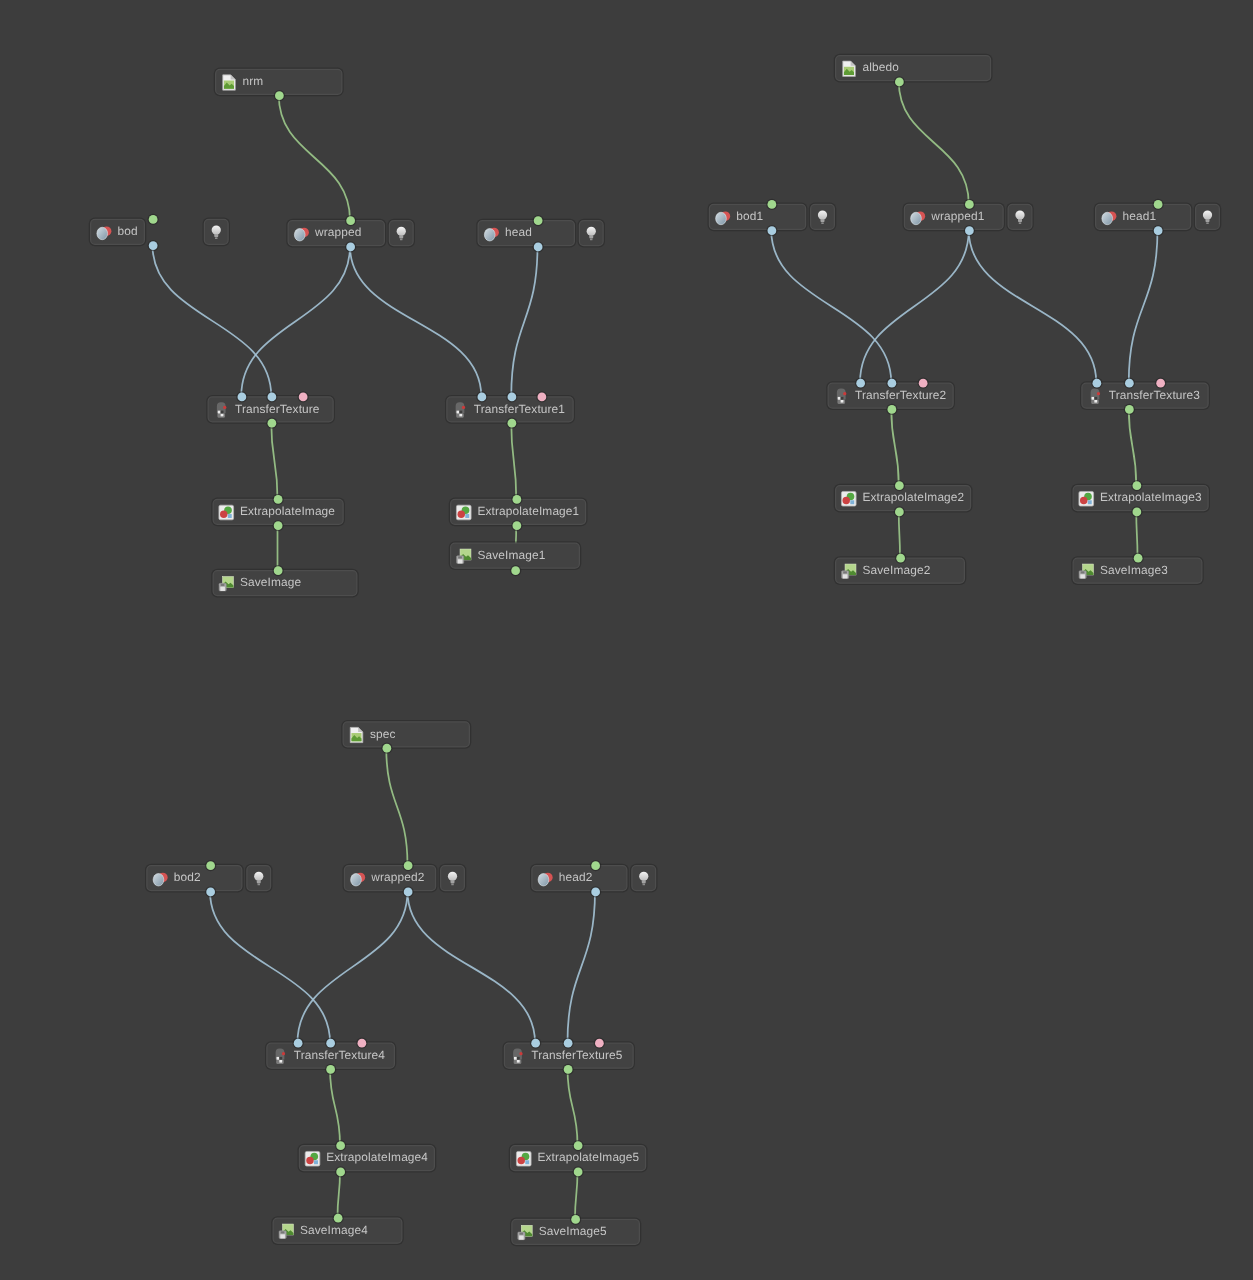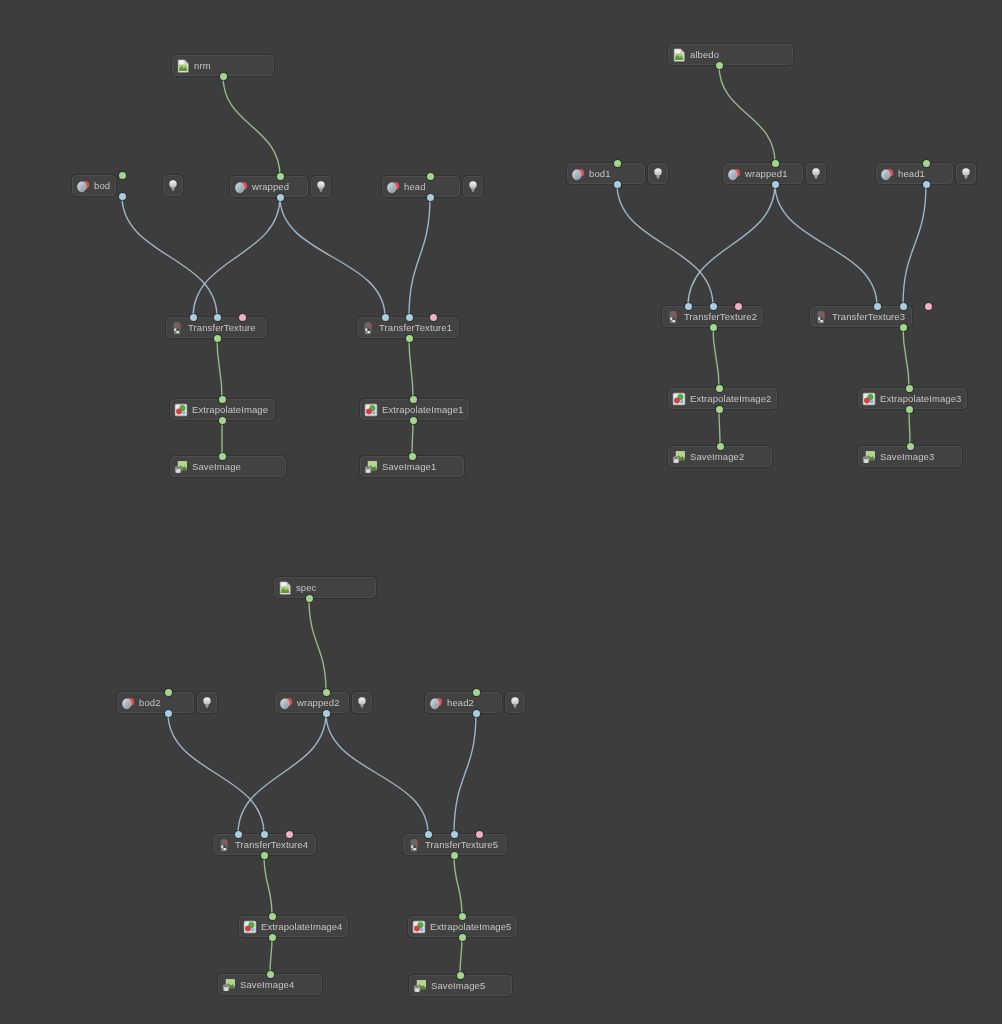--- a/index.html
+++ b/index.html
@@ -238,21 +238,21 @@
             <path d="M4.6 11.4V8.9l2.8-3 2.7 2.6 1.8-1.4 2.7 2.6v1.7z" fill="#4f8a31"></path>
             <rect x="1.4" y="7.6" width="6.6" height="7" rx="0.8" fill="#a9a9a9" stroke="#8a8a8a" stroke-width="0.5"></rect>
             <rect x="2.6" y="10.8" width="4.2" height="3.8" fill="#e2e2e2"></rect>
             <rect x="2.9" y="8.1" width="3.4" height="1.9" fill="#777"></rect>
           </svg>
         </span>
         <span class="node-label">SaveImage</span>
       </div>
     </div>
     <span class="port port-green" style="left: 218.5px; top: 452.5px;"></span>
-    <div class="node-group" style="left: 360px; top: 456px; width: 104px;">
+    <div class="node-group" style="left: 360px; top: 434px; width: 104px;">
       <div class="node-body">
         <span class="icon">
           <svg viewBox="0 0 16 16">
             <rect x="4.6" y="1.4" width="10" height="10" fill="#b4d68c" stroke="#d9e6c8" stroke-width="0.5"></rect>
             <path d="M4.6 11.4V8.9l2.8-3 2.7 2.6 1.8-1.4 2.7 2.6v1.7z" fill="#4f8a31"></path>
             <rect x="1.4" y="7.6" width="6.6" height="7" rx="0.8" fill="#a9a9a9" stroke="#8a8a8a" stroke-width="0.5"></rect>
             <rect x="2.6" y="10.8" width="4.2" height="3.8" fill="#e2e2e2"></rect>
             <rect x="2.9" y="8.1" width="3.4" height="1.9" fill="#777"></rect>
           </svg>
         </span>
@@ -352,21 +352,21 @@
             <circle cx="11.2" cy="5.6" r="1.5" fill="#cc3a3a"></circle>
           </svg>
         </span>
         <span class="node-label">TransferTexture2</span>
       </div>
     </div>
     <span class="port port-blue" style="left: 684.5px; top: 302.5px;"></span>
     <span class="port port-blue" style="left: 709.5px; top: 302.5px;"></span>
     <span class="port port-pink" style="left: 734.5px; top: 302.5px;"></span>
     <span class="port port-green" style="left: 709.5px; top: 323.5px;"></span>
-    <div class="node-group" style="left: 810px; top: 306px; width: 102px; align-items: flex-end;">
+    <div class="node-group" style="left: 865px; top: 306px; width: 102px; align-items: flex-end;">
       <div class="node-body">
         <span class="icon">
           <svg viewBox="0 0 16 16">
             <path d="M4 4.5A3.5 3.5 0 0 1 7.5 1h1A3.5 3.5 0 0 1 12 4.5V11H4z" fill="#676767"></path>
             <rect x="4.5" y="11" width="7" height="4" rx="1" fill="#7a7a7a"></rect>
             <rect x="4.8" y="8.6" width="2.6" height="2.6" fill="#ececec"></rect>
             <rect x="7.4" y="11.2" width="2.6" height="2.6" fill="#ececec"></rect>
             <rect x="7.4" y="8.6" width="2.6" height="2.6" fill="#3c3c3c"></rect>
             <circle cx="11.2" cy="5.6" r="1.5" fill="#cc3a3a"></circle>
           </svg>

